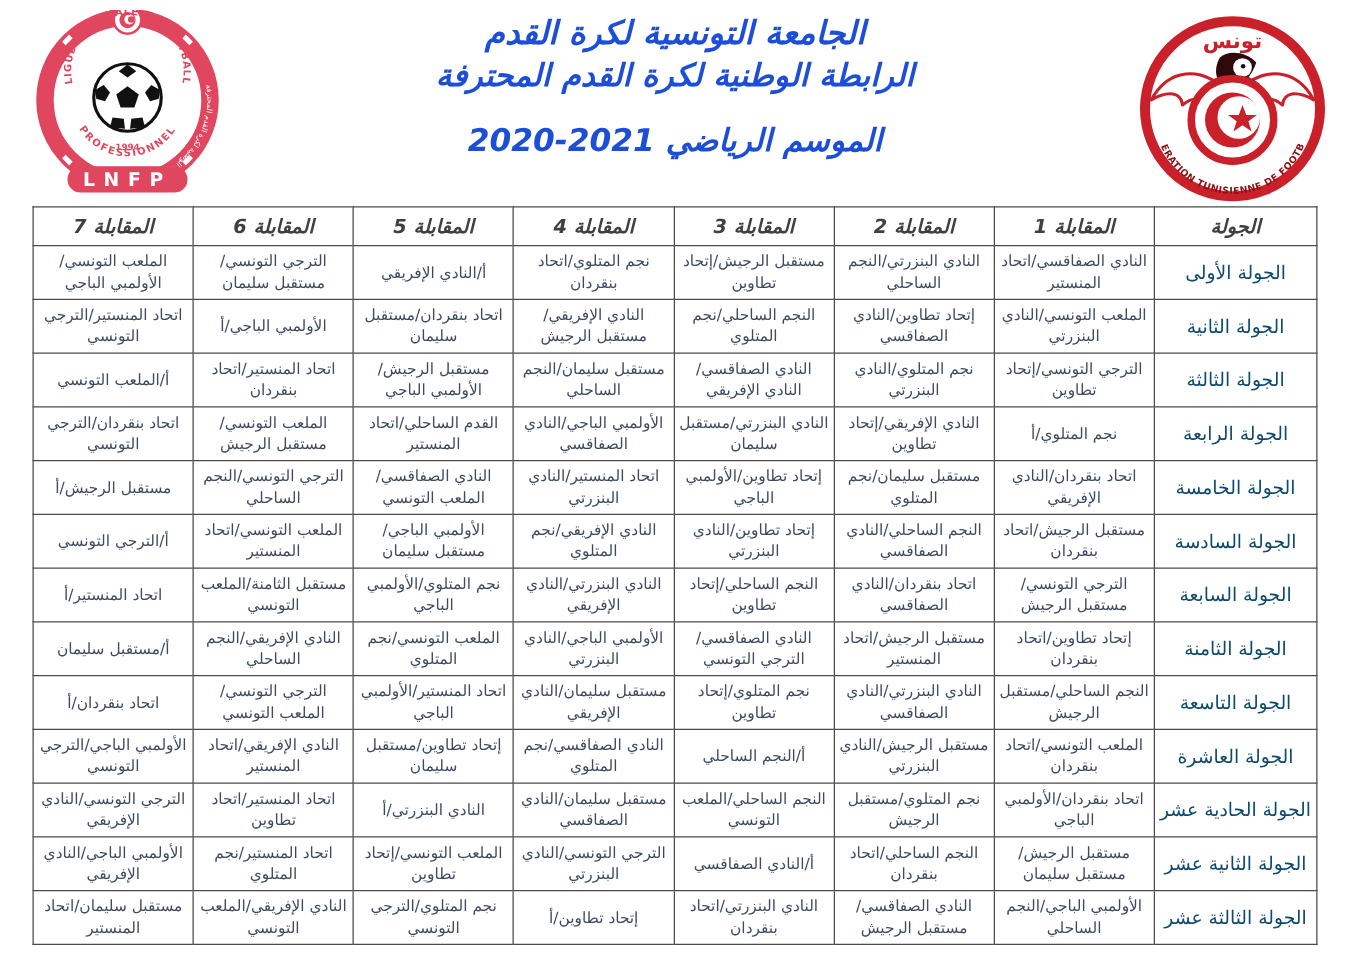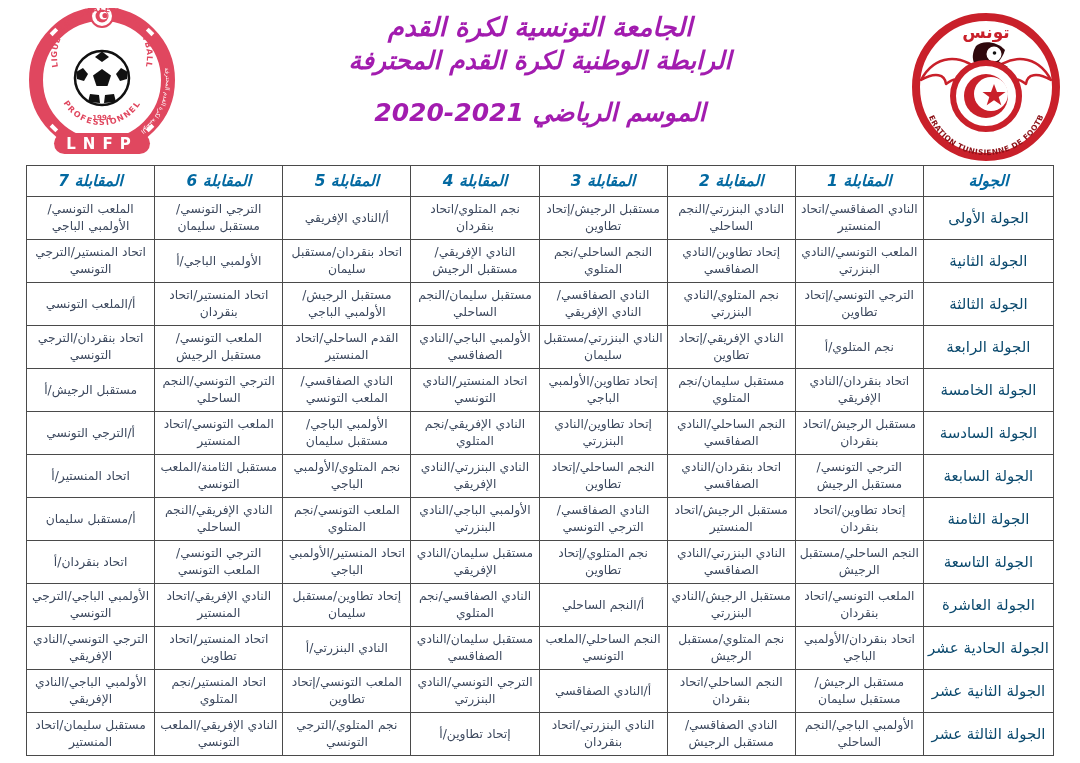--- a/index.html
+++ b/index.html
@@ -1,38 +1,38 @@
 <!DOCTYPE html>
 <html lang="ar"><head>
 <meta charset="utf-8">
 <style>
   html,body{margin:0;padding:0;background:#fff;}
   .page{position:relative;width:1080px;height:763px;background:#fff;overflow:hidden;
         font-family:"DejaVu Sans",sans-serif;direction:rtl;}
   
   .titles{position:absolute;top:10px;left:220px;width:640px;text-align:center;
-          color:#a21caf;font-family:"DejaVu Sans",sans-serif;}
+          color:#1d4ed8;font-family:"DejaVu Sans",sans-serif;}
   .title-line{font-style:italic;font-weight:bold;line-height:34px;}
   .t1{font-size:26px;}
   .t2{font-size:25px;}
   .t3{font-size:25px;margin-top:18px;}
   .t4{font-size:24px;margin-top:6px;}
   
   .logo-left{position:absolute;top:8px;left:26px;width:152px;height:150px;direction:ltr;}
   .logo-right{position:absolute;top:12px;right:16px;width:156px;height:150px;direction:ltr;}
   
   table.fixtures{position:absolute;top:165px;right:26px;width:1028px;border-collapse:collapse;
                  table-layout:fixed;direction:rtl;background:#fff;}
   table.fixtures col.c-round{width:130px;}
   table.fixtures col.c-match{width:128px;}
   table.fixtures th,table.fixtures td{border:1px solid #4a4a4a;text-align:center;vertical-align:middle;
                  padding:0 3px;overflow:hidden;}
   table.fixtures thead tr{height:31px;}
   table.fixtures tbody tr{height:43px;}
-  th.col-h{color:#0369a1;font-style:italic;font-weight:bold;font-size:15.5px;
+  th.col-h{color:#404040;font-style:italic;font-weight:bold;font-size:15.5px;
            font-family:"DejaVu Sans",sans-serif;}
   td.round{color:#0c4a6e;font-size:15px;font-family:"DejaVu Sans",sans-serif;}
   td.match{color:#3e4a5f;font-size:12.3px;line-height:1.35;font-family:"DejaVu Sans",sans-serif;}
 </style>
 </head>
 <body>
 
 <div class="page">
 
   <div class="logo-left">
@@ -181,21 +181,21 @@
           <td class="match">الأولمبي الباجي/النادي الصفاقسي</td>
           <td class="match">القدم الساحلي/اتحاد المنستير</td>
           <td class="match">الملعب التونسي/مستقبل الرجيش</td>
           <td class="match">اتحاد بنقردان/الترجي التونسي</td>
         </tr>
         <tr>
           <td class="round">الجولة الخامسة</td>
           <td class="match">اتحاد بنقردان/النادي الإفريقي</td>
           <td class="match">مستقبل سليمان/نجم المتلوي</td>
           <td class="match">إتحاد تطاوين/الأولمبي الباجي</td>
-          <td class="match">اتحاد المنستير/النادي التونسي</td>
+          <td class="match">اتحاد المنستير/النادي البنزرتي</td>
           <td class="match">النادي الصفاقسي/الملعب التونسي</td>
           <td class="match">الترجي التونسي/النجم الساحلي</td>
           <td class="match">مستقبل الرجيش/أ</td>
         </tr>
         <tr>
           <td class="round">الجولة السادسة</td>
           <td class="match">مستقبل الرجيش/اتحاد بنقردان</td>
           <td class="match">النجم الساحلي/النادي الصفاقسي</td>
           <td class="match">إتحاد تطاوين/النادي البنزرتي</td>
           <td class="match">النادي الإفريقي/نجم المتلوي</td>

